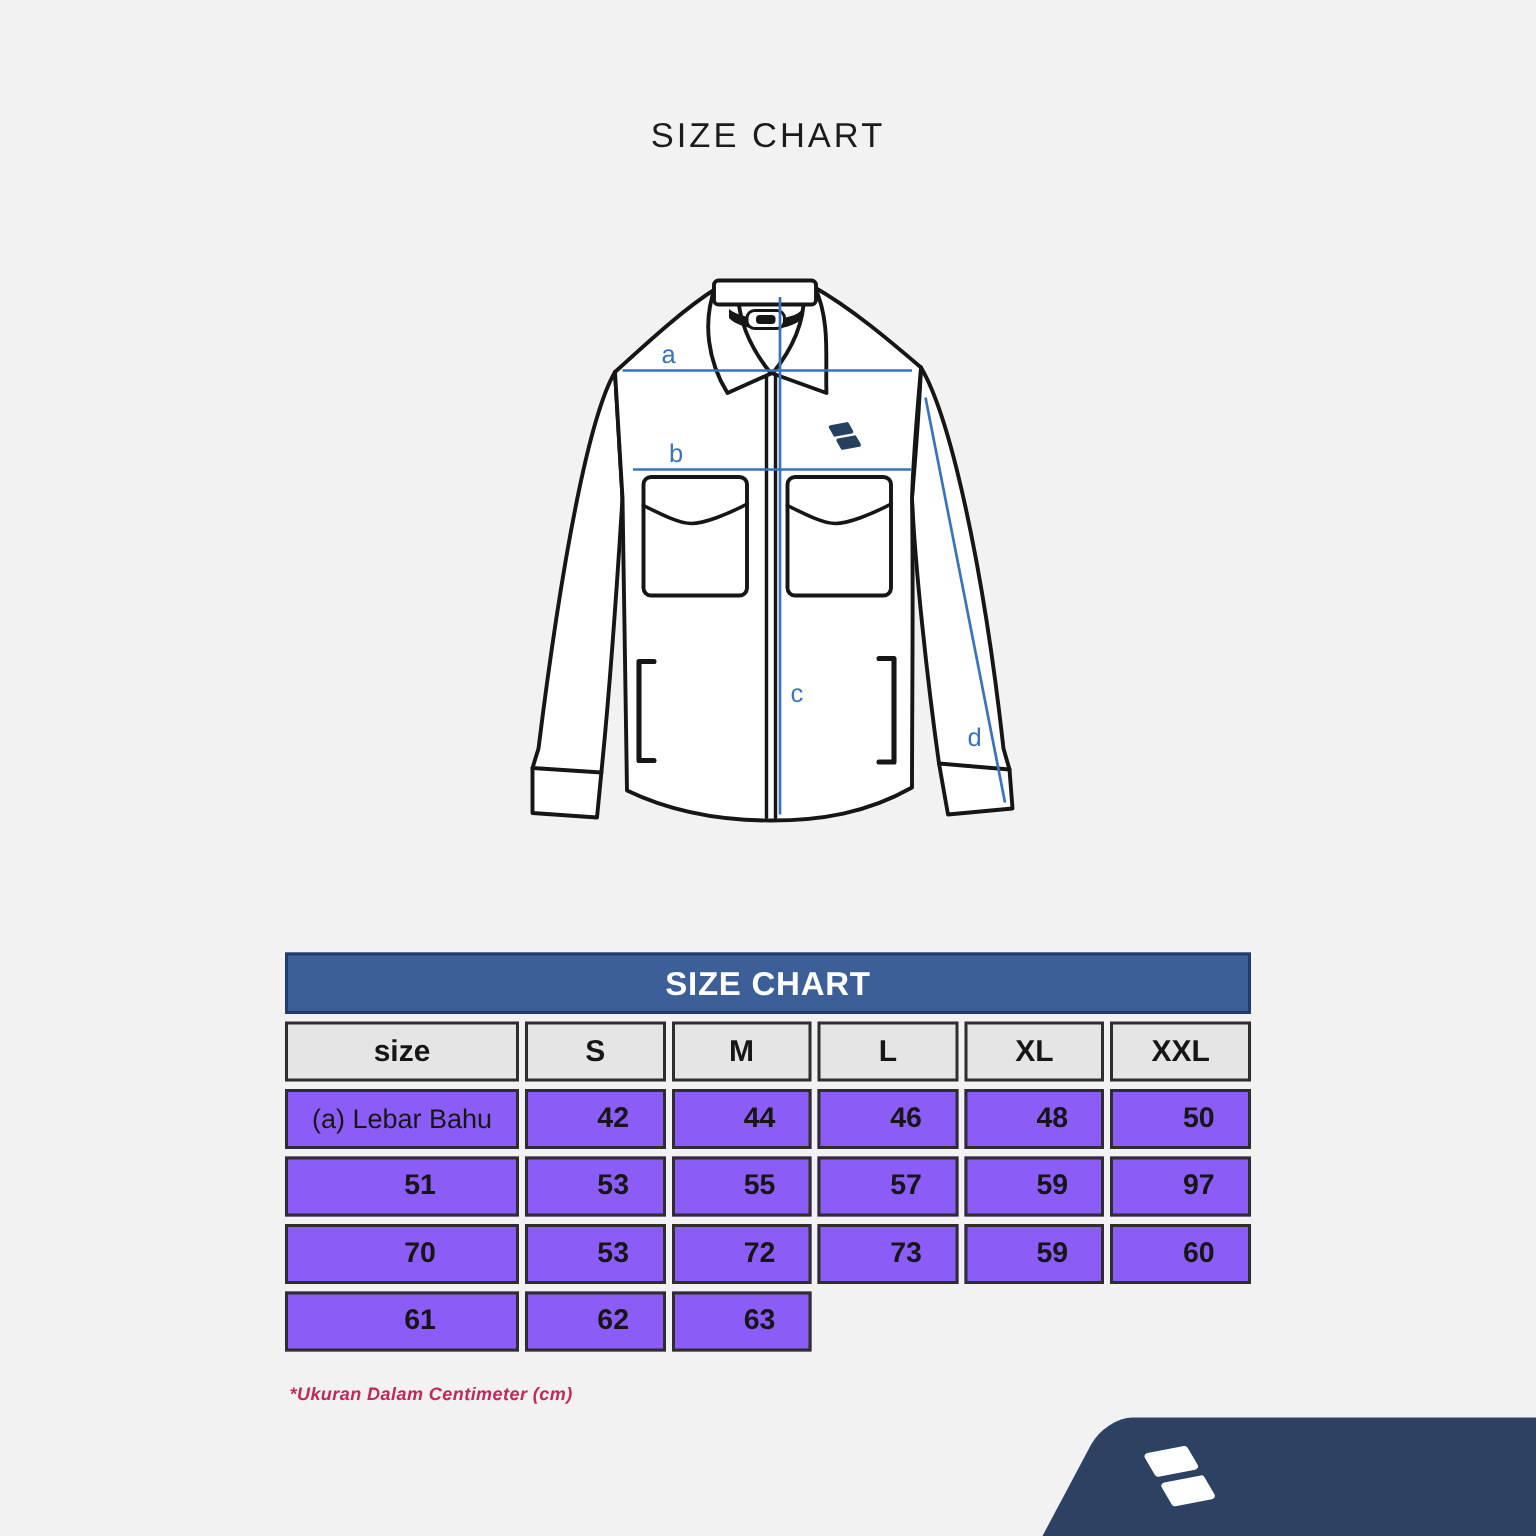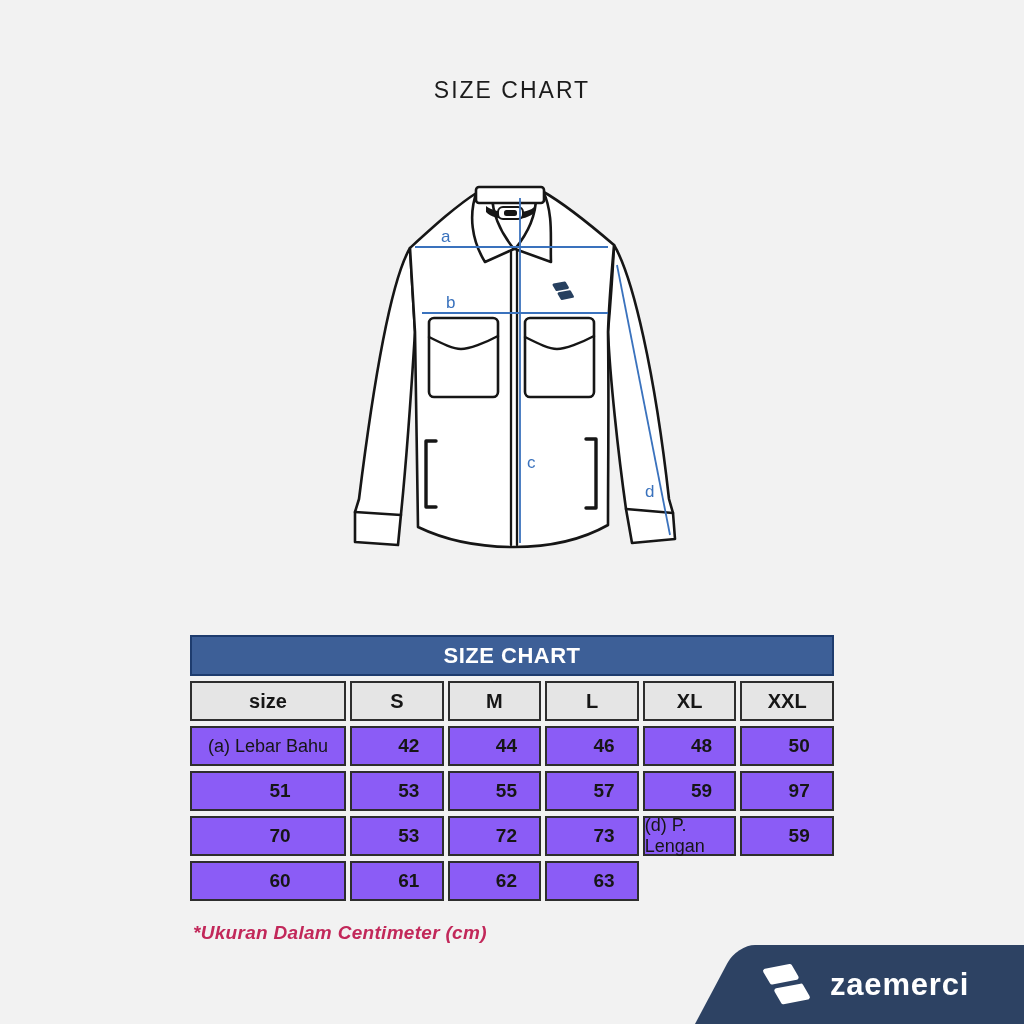--- a/index.html
+++ b/index.html
@@ -39,21 +39,21 @@
     box-sizing:border-box;height:40px;border:2px solid #2e2e2e;background:#8b5cf6;
     display:flex;align-items:center;justify-content:center;
   }
   .cell.head{background:#e5e5e5;font-weight:700;font-size:20px;}
   .cell.rowlabel{font-size:18px;font-weight:500;}
   .cell.val{font-weight:700;font-size:19px;padding-left:24px;}
 
   
   .footnote{
     position:absolute;left:193px;top:922px;
-    font-style:italic;font-weight:600;font-size:19px;color:#c2285a;letter-spacing:.3px;
+    font-style:italic;font-weight:600;font-size:12px;color:#c2285a;letter-spacing:.3px;
   }
 
   
   .brand-bar{position:absolute;left:737px;right:-140px;bottom:0;height:79px;}
   .brand-bar::before{
     content:"";position:absolute;inset:0;background:#2d4263;
     transform:skewX(-28deg);transform-origin:100% 0;
     border-top-left-radius:18px;
   }
   .brand-inner{
@@ -156,36 +156,34 @@
       <div class="cell val">55</div>
       <div class="cell val">57</div>
       <div class="cell val">59</div>
 
       <div class="cell val">97</div>
       <div class="cell val">70</div>
       <div class="cell val">53</div>
       <div class="cell val">72</div>
       <div class="cell val">73</div>
 
-      <div class="cell rowlabel">(d) P. Lengan</div>
       <div class="cell val">59</div>
       <div class="cell val">60</div>
       <div class="cell val">61</div>
       <div class="cell val">62</div>
       <div class="cell val">63</div>
     </div>
   </div>
 
   <div class="footnote">*Ukuran Dalam Centimeter (cm)</div>
 
   <div class="brand-bar">
     <div class="brand-inner">
       <svg width="58" height="46" viewBox="0 0 62 48">
         <g fill="#ffffff" stroke="#ffffff" stroke-width="5" stroke-linejoin="round">
           <path d="M9,9 L35,4 L42,16 L16,21 Z"></path>
           <path d="M21,30 L47,25 L54,37 L28,42 Z"></path>
         </g>
       </svg>
-      <span class="brand-name">zaemerci</span>
     </div>
   </div>
 
 </div>
 
 </body></html>

